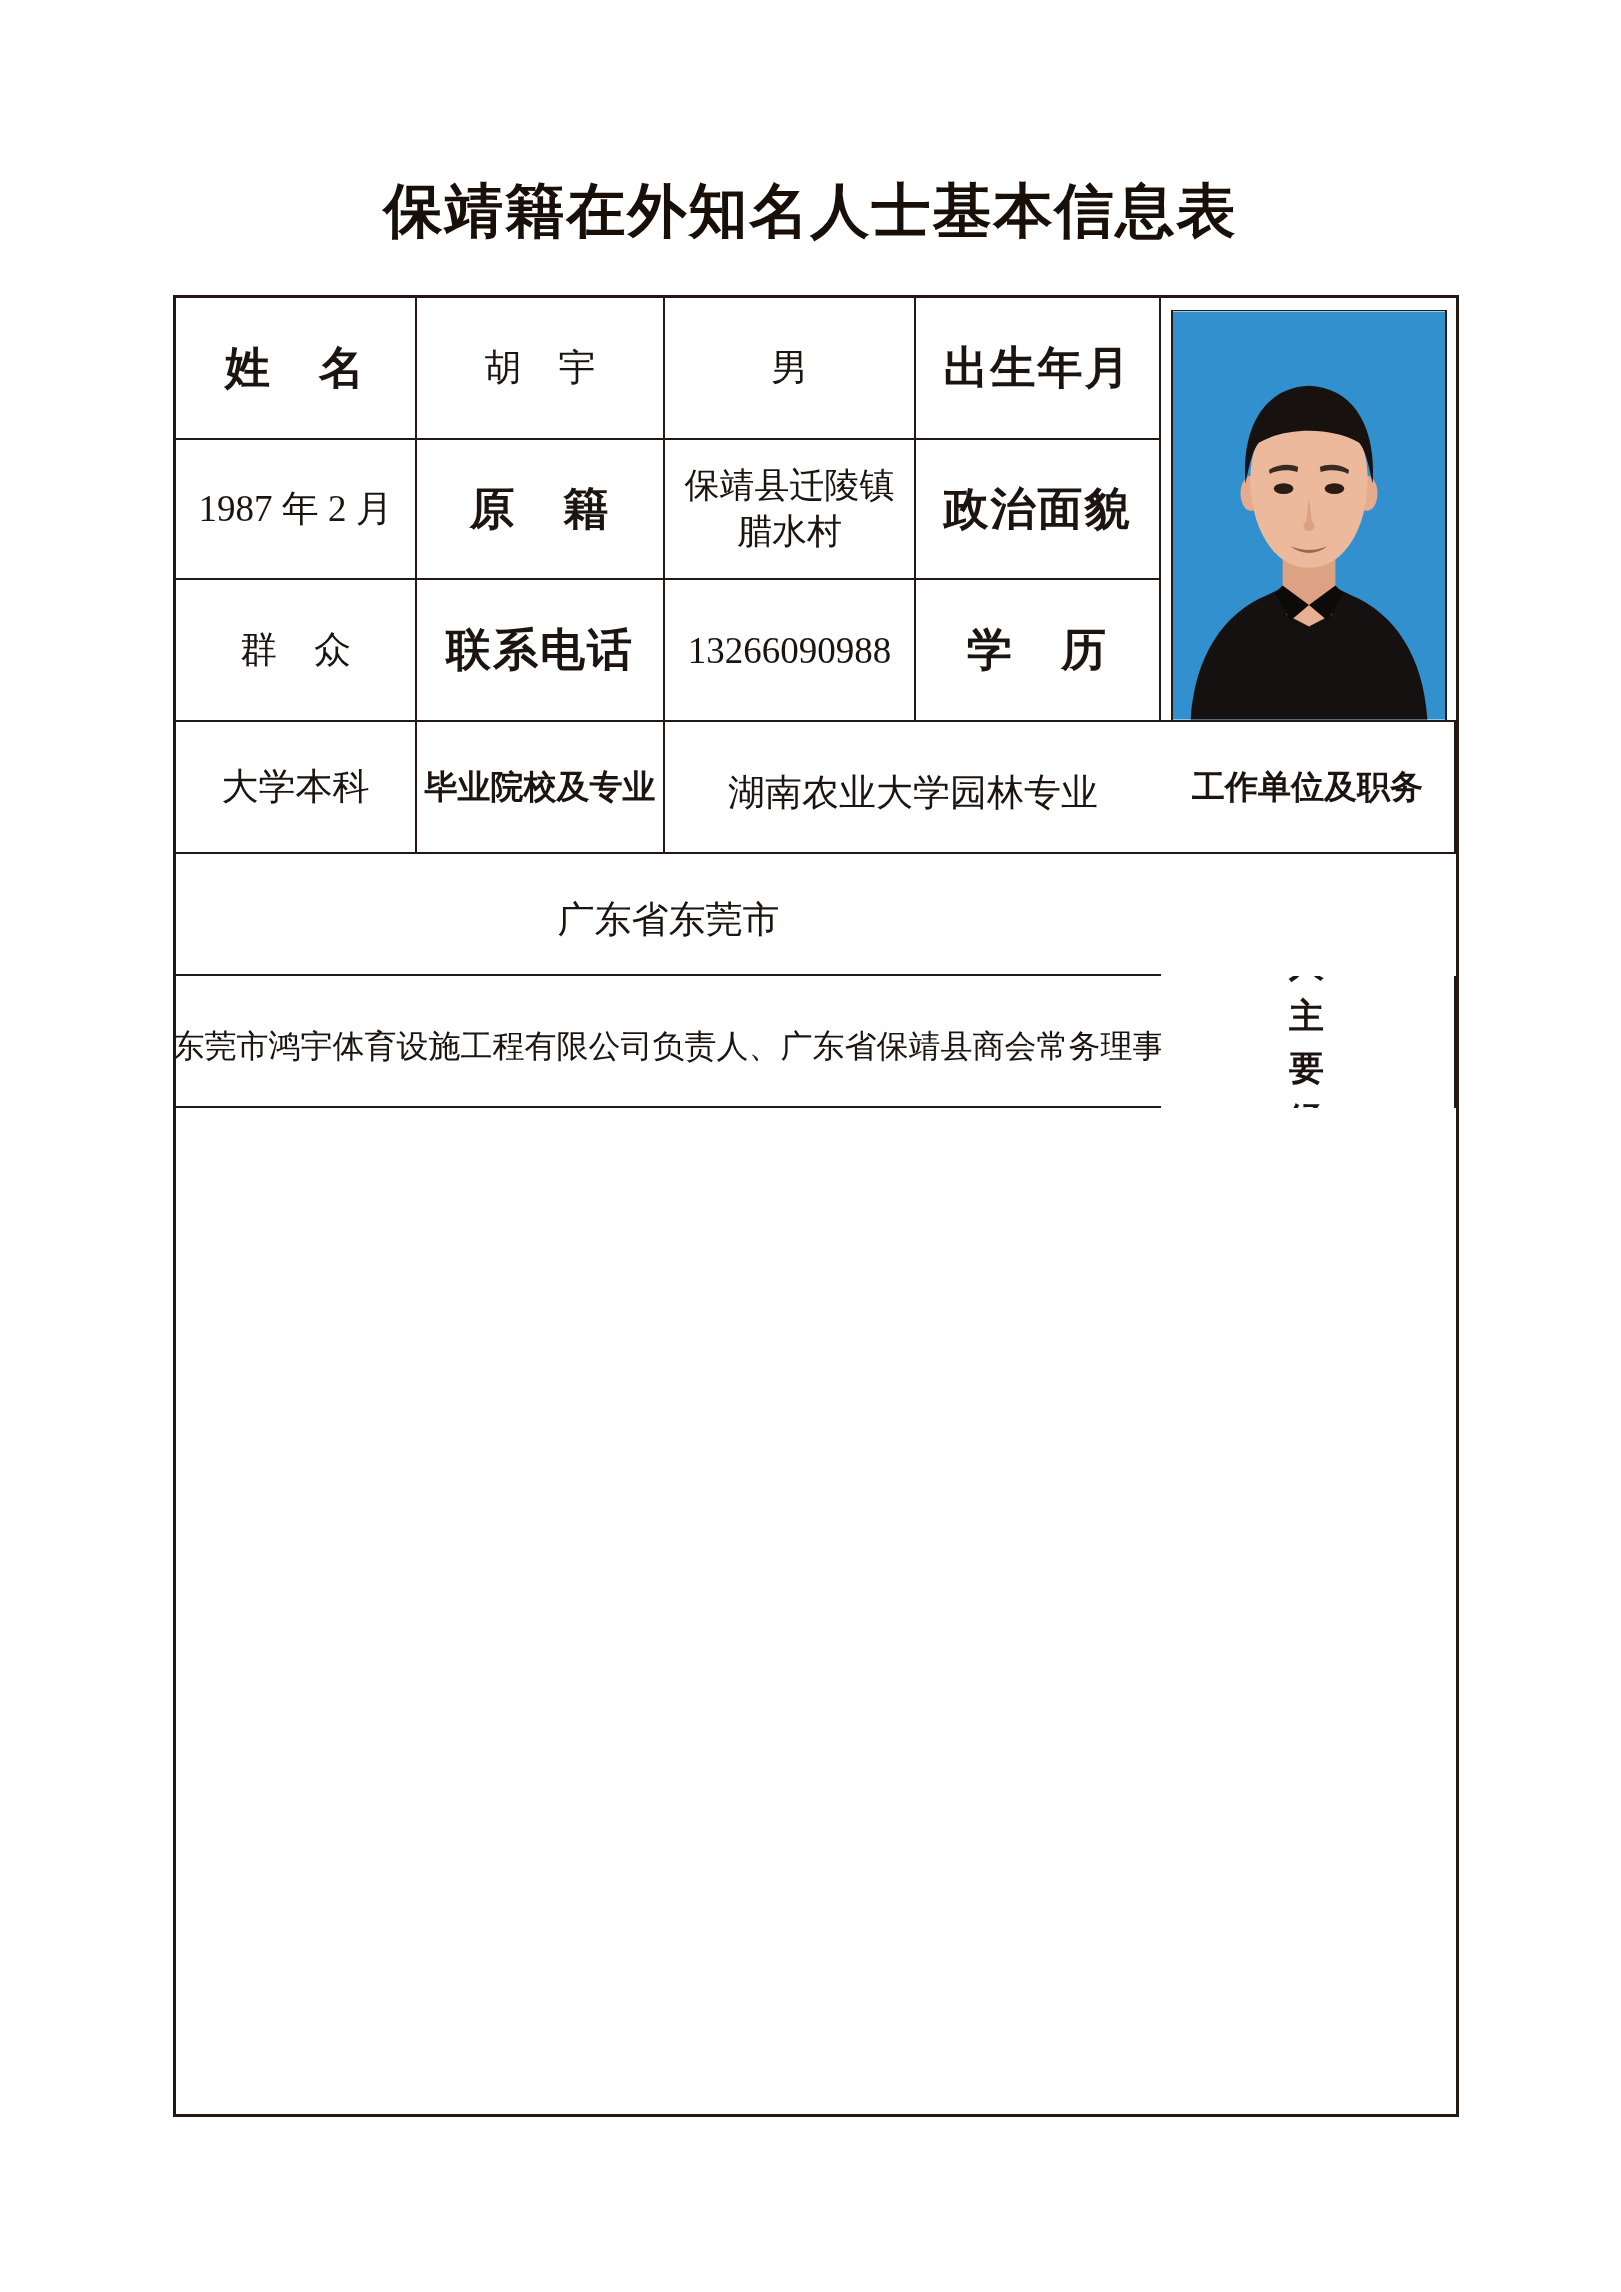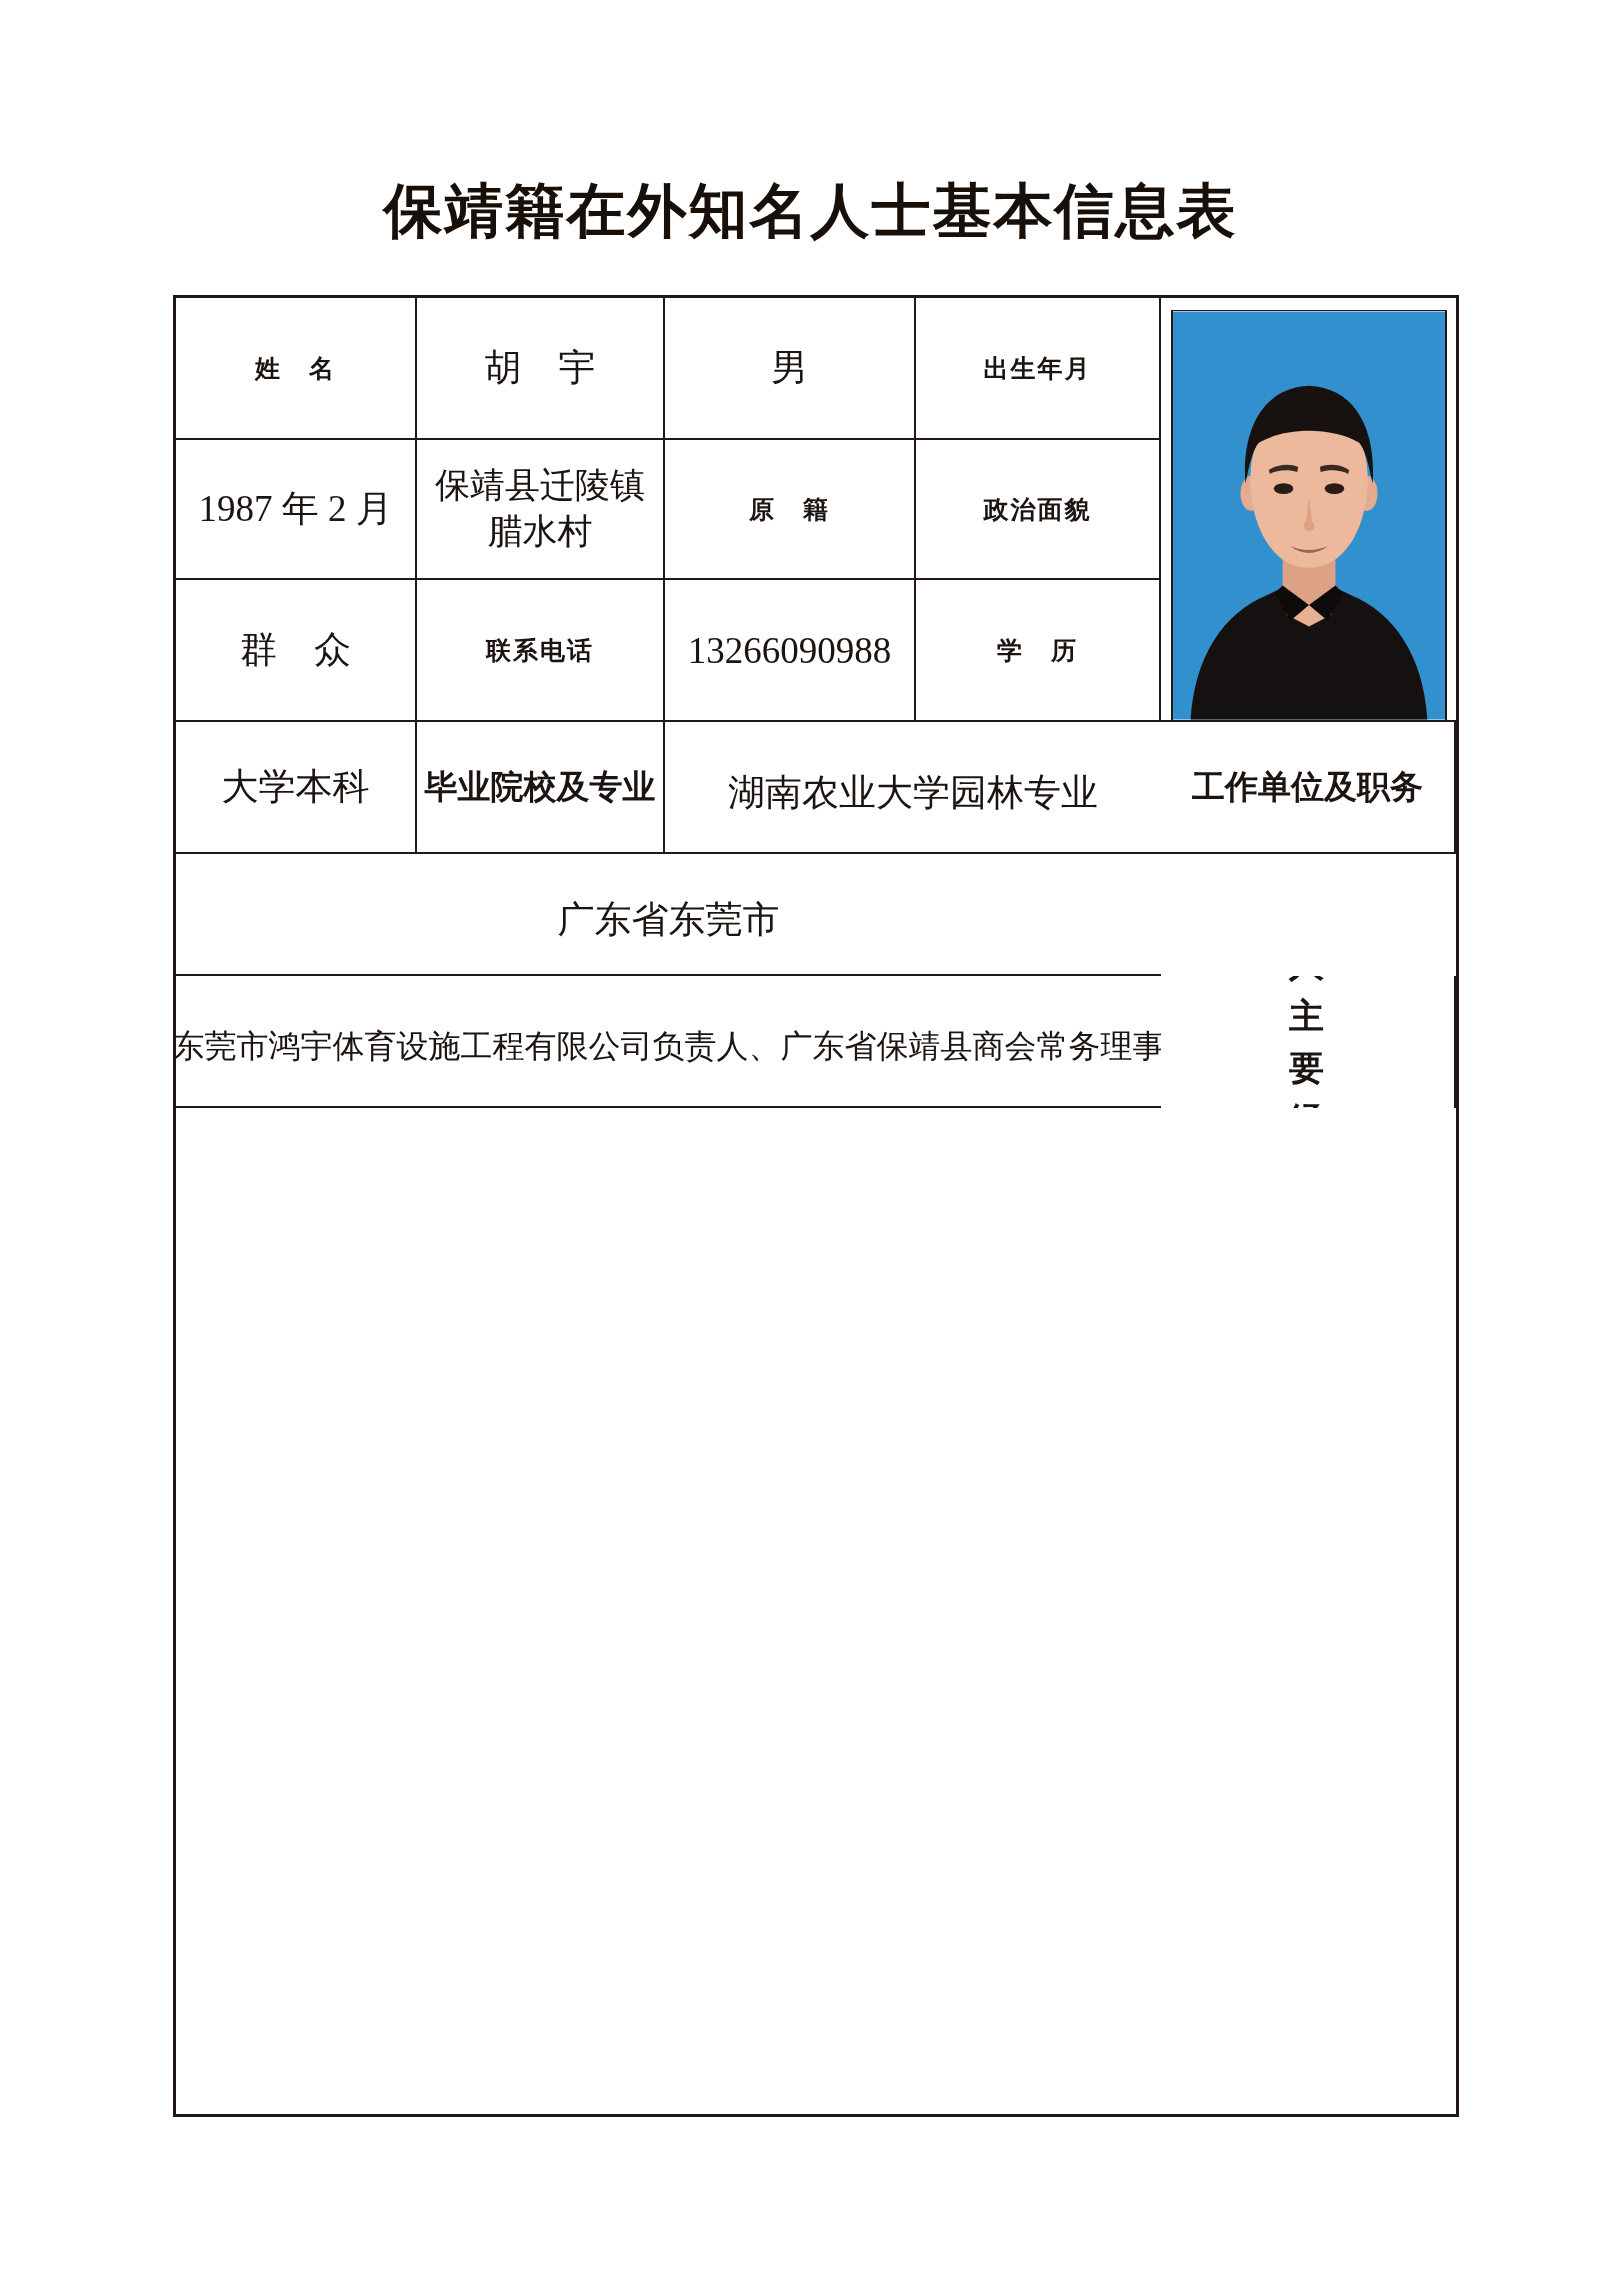--- a/index.html
+++ b/index.html
@@ -47,21 +47,21 @@
     justify-content: center;
     text-align: center;
     overflow: hidden;
   }
   .cell.last-col { border-right: none; margin-top: 12px; }
   .cell.last-row { border-bottom: none; }
 
   .label {
     font-family: "Liberation Sans", sans-serif;
     font-weight: bold;
-    font-size: 25px;
+    font-size: 45px;
     letter-spacing: 2px;
     color: #1c1410;
   }
   .label.tight { letter-spacing: 0; font-size: 33px; }
 
   .value {
     font-family: "Liberation Serif", serif;
     font-size: 37px;
     color: #1c1410;
   }
@@ -136,25 +136,25 @@
     </svg>
   </div>
 
   <div class="cell">
     <span class="label">出生年月</span>
   </div>
   <div class="cell">
     <span class="value">1987 年 2 月</span>
   </div>
   <div class="cell">
+    <span class="label">原　籍</span>
+  </div>
+  <div class="cell">
     <span class="value two-line" style="white-space: pre-line;">保靖县迁陵镇
 腊水村</span>
-  </div>
-  <div class="cell">
-    <span class="label">原　籍</span>
   </div>
 
   <div class="cell">
     <span class="label">政治面貌</span>
   </div>
   <div class="cell">
     <span class="value">群　众</span>
   </div>
   <div class="cell">
     <span class="label">联系电话</span>

